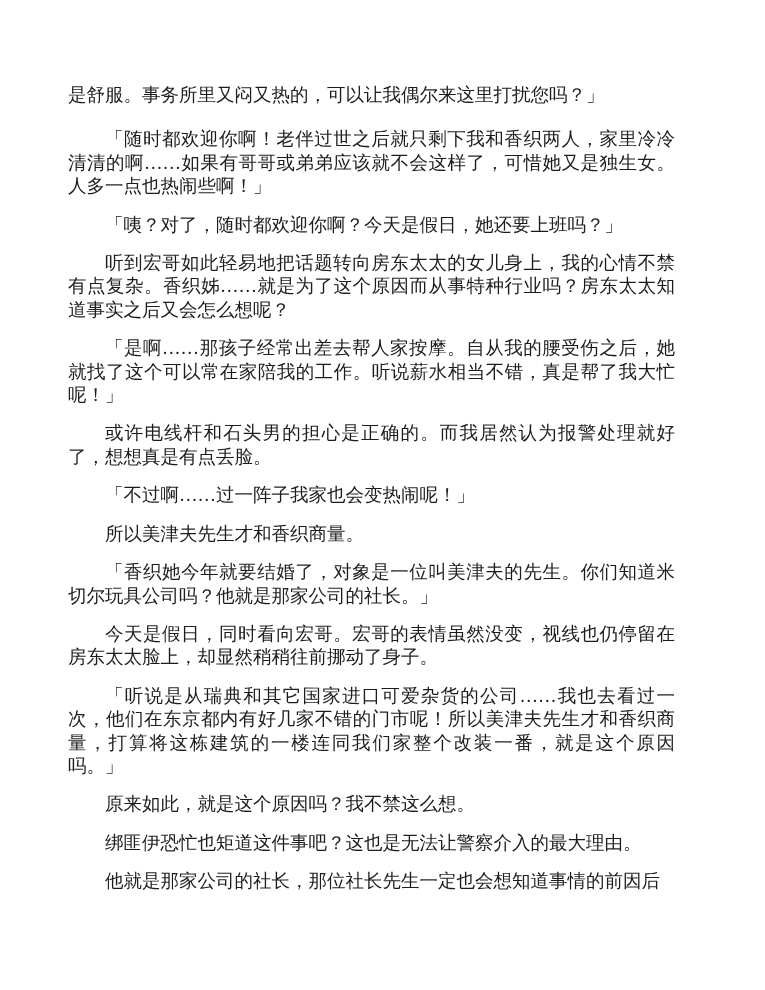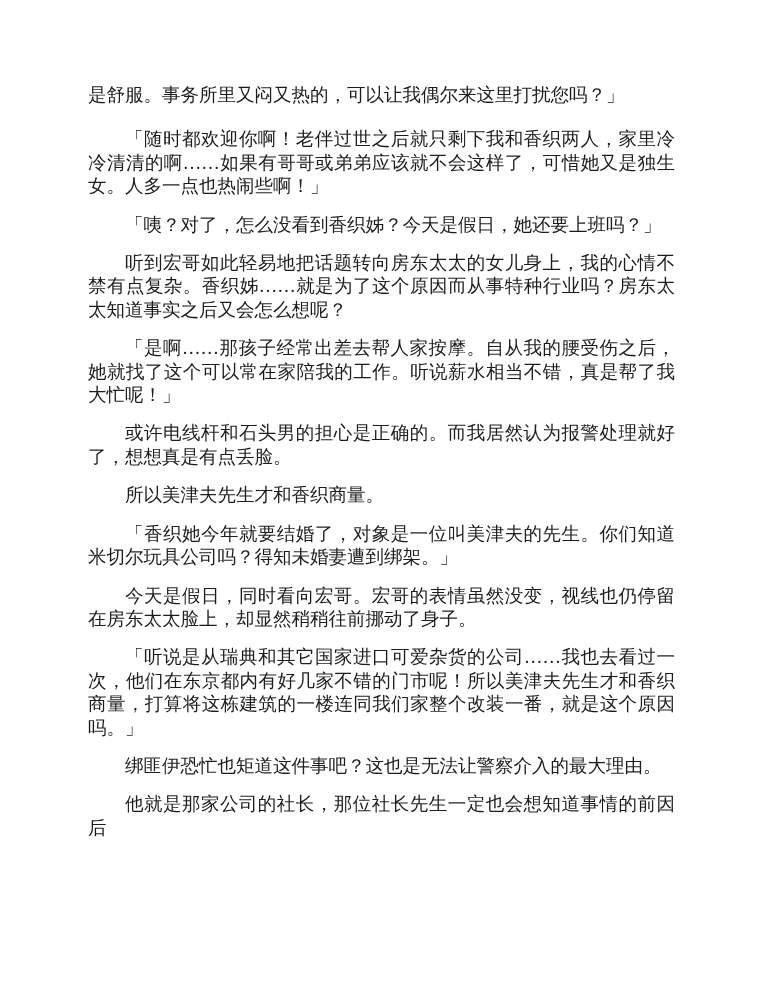--- a/index.html
+++ b/index.html
@@ -9,21 +9,21 @@
   }
   body {
     width: 765px;
     height: 990px;
     overflow: hidden;
   }
   .page {
     box-sizing: border-box;
     width: 765px;
     height: 826px;
-    padding: 84px 90px 0 88px;
+    padding: 84px 90px 0 68px;
     background: #ffffff;
   }
   .page-text {
     font-family: "Liberation Serif", "DejaVu Serif", serif;
     font-size: 18.5px;
     line-height: 23.4px;
     color: #1c1c1c;
     text-align: justify;
   }
   .page-text p {
@@ -36,24 +36,26 @@
     margin-bottom: 21px;
   }
 </style>
 </head>
 <body>
 
 <div class="page">
   <div class="page-text">
     <p class="continuation">是舒服。事务所里又闷又热的，可以让我偶尔来这里打扰您吗？」</p>
     <p>「随时都欢迎你啊！老伴过世之后就只剩下我和香织两人，家里冷冷清清的啊……如果有哥哥或弟弟应该就不会这样了，可惜她又是独生女。人多一点也热闹些啊！」</p>
-    <p>「咦？对了，怎么没看到香织姊？今天是假日，她还要上班吗？」</p>
+    <p>「咦？对了，随时都欢迎你啊？今天是假日，她还要上班吗？」</p>
     <p>听到宏哥如此轻易地把话题转向房东太太的女儿身上，我的心情不禁有点复杂。香织姊……就是为了这个原因而从事特种行业吗？房东太太知道事实之后又会怎么想呢？</p>
     <p>「是啊……那孩子经常出差去帮人家按摩。自从我的腰受伤之后，她就找了这个可以常在家陪我的工作。听说薪水相当不错，真是帮了我大忙呢！」</p>
     <p>或许电线杆和石头男的担心是正确的。而我居然认为报警处理就好了，想想真是有点丢脸。</p>
+    <p>「不过啊……过一阵子我家也会变热闹呢！」</p>
     <p>所以美津夫先生才和香织商量。</p>
-    <p>「香织她今年就要结婚了，对象是一位叫美津夫的先生。你们知道米切尔玩具公司吗？得知未婚妻遭到绑架。」</p>
+    <p>「香织她今年就要结婚了，对象是一位叫美津夫的先生。你们知道米切尔玩具公司吗？他就是那家公司的社长。」</p>
     <p>今天是假日，同时看向宏哥。宏哥的表情虽然没变，视线也仍停留在房东太太脸上，却显然稍稍往前挪动了身子。</p>
     <p>「听说是从瑞典和其它国家进口可爱杂货的公司……我也去看过一次，他们在东京都内有好几家不错的门市呢！所以美津夫先生才和香织商量，打算将这栋建筑的一楼连同我们家整个改装一番，就是这个原因吗。」</p>
+    <p>原来如此，就是这个原因吗？我不禁这么想。</p>
     <p>绑匪伊恐忙也矩道这件事吧？这也是无法让警察介入的最大理由。</p>
     <p>他就是那家公司的社长，那位社长先生一定也会想知道事情的前因后</p>
   </div>
 </div>
 
 </body></html>

